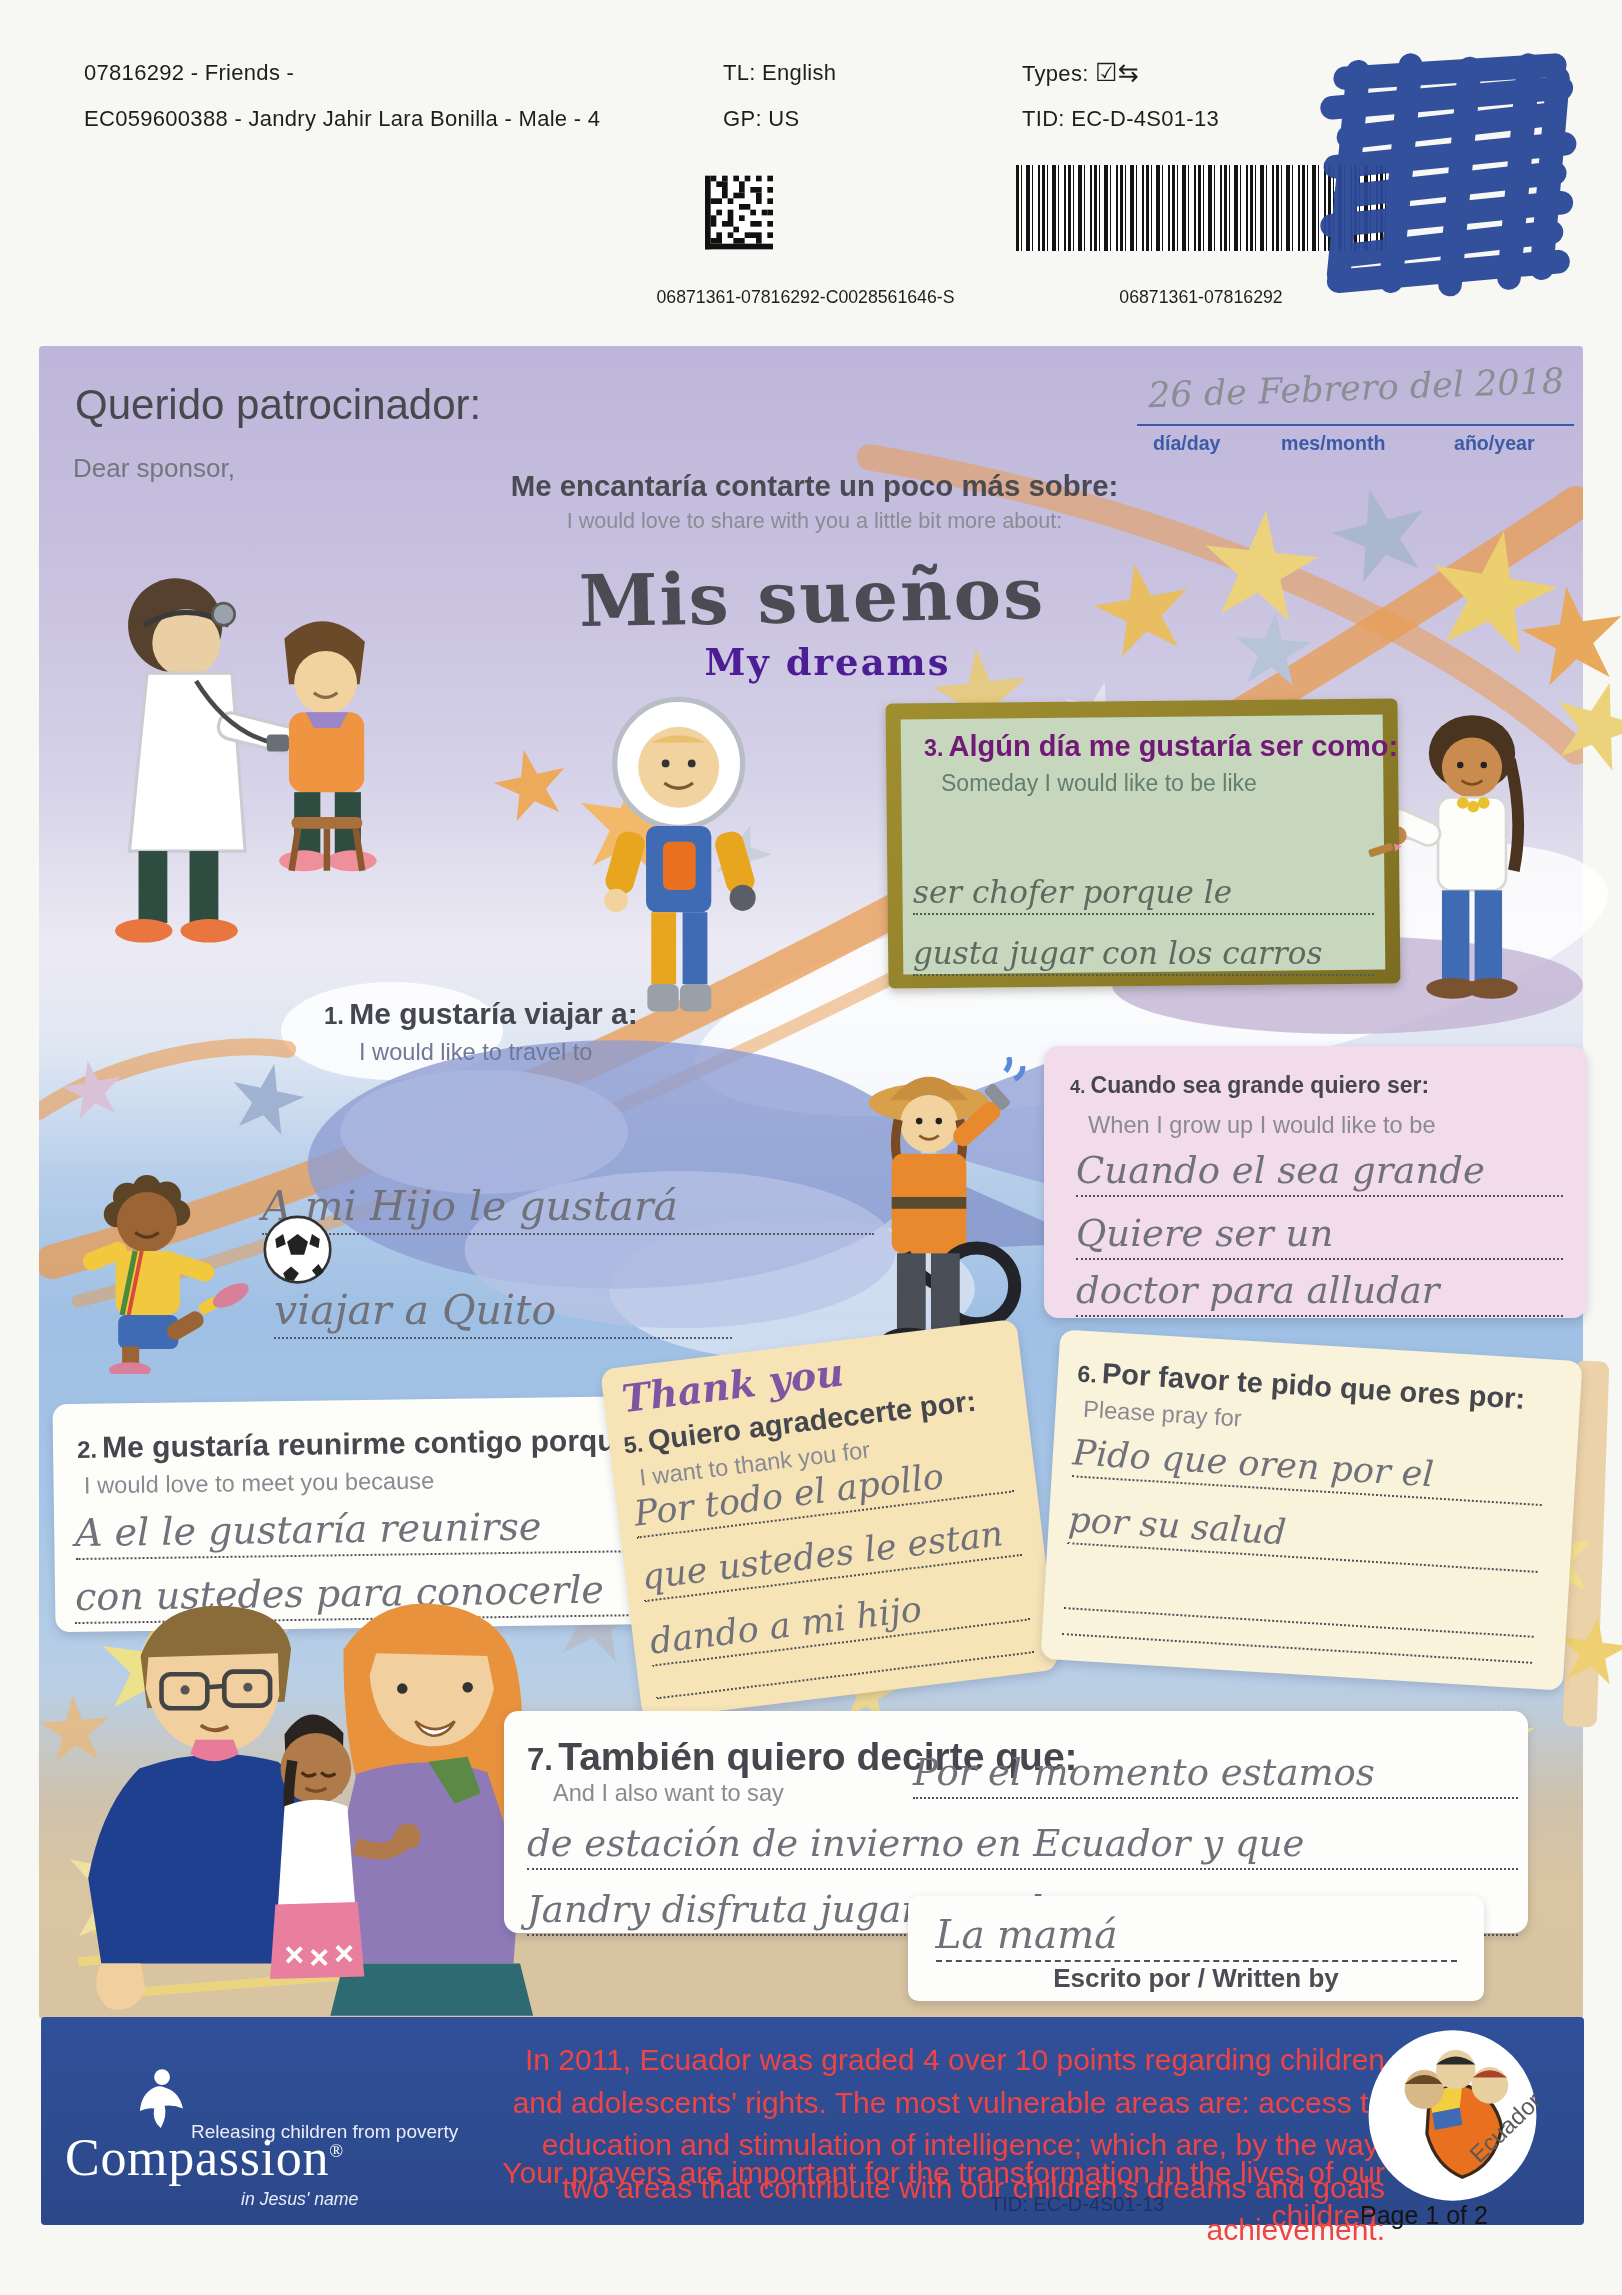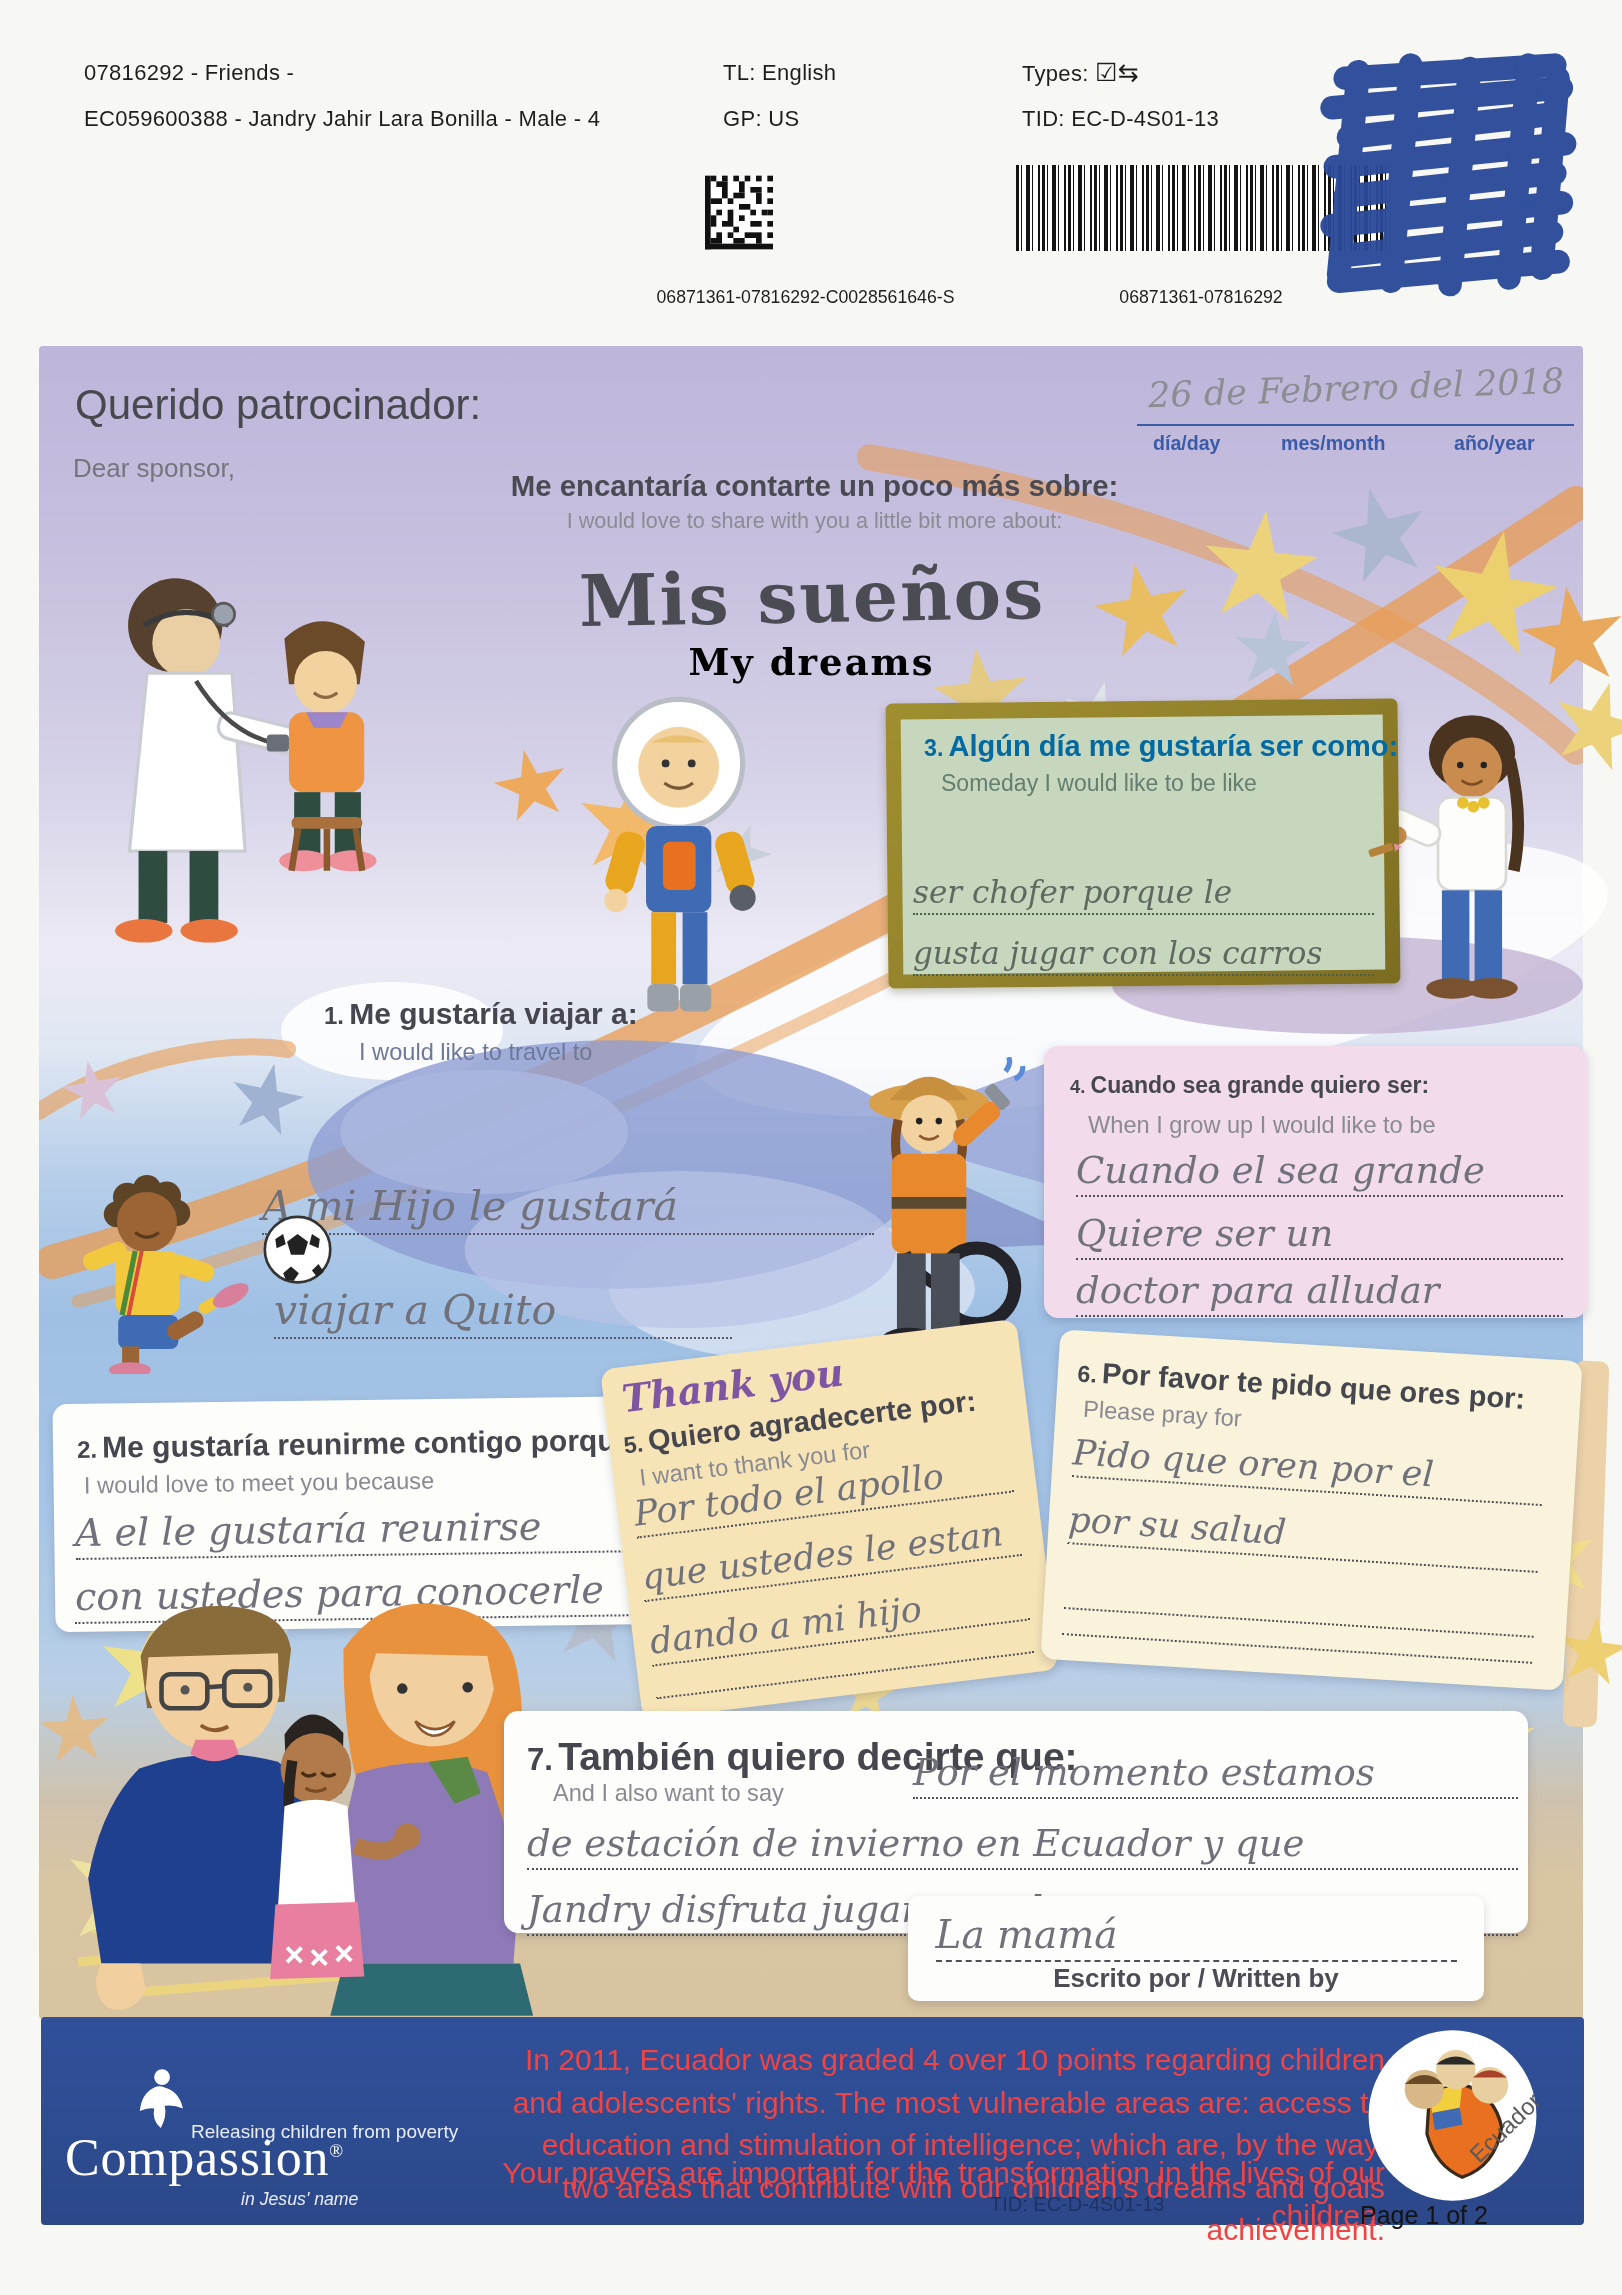--- a/index.html
+++ b/index.html
@@ -181,21 +181,21 @@
 
   <div class="abs hw" style="left:1148px;top:368px;font-size:35px;color:#8c8c93;transform:rotate(-2deg);">26 de Febrero del 2018</div>
   <div class="abs datebar" style="left:1137px;top:393px;width:437px;height:31px;"></div>
   <div class="abs datelabel" style="left:1153px;top:432px;">día/day</div>
   <div class="abs datelabel" style="left:1281px;top:432px;">mes/month</div>
   <div class="abs datelabel" style="left:1454px;top:432px;">año/year</div>
 
   <div class="abs intro-es" style="left:481px;top:469px;width:667px;">Me encantaría contarte un poco más sobre:</div>
   <div class="abs intro-en" style="left:481px;top:508px;width:667px;">I would love to share with you a little bit more about:</div>
   <div class="abs big-title" style="left:537px;top:555px;width:550px;font-size:71px;transform:rotate(-1deg);">Mis sueños</div>
-  <div class="abs big-title" style="left:615px;top:640px;width:393px;font-size:37px;color:#000000;">My dreams</div>
+  <div class="abs big-title" style="left:631px;top:640px;width:393px;font-size:37px;color:#4c1d95;">My dreams</div>
 
   <svg class="abs" style="left:98px;top:563px;" width="327" height="406" viewBox="0 0 500 620">
     <circle cx="118" cy="95" r="72" fill="#55412d"></circle>
     <circle cx="135" cy="122" r="52" fill="#e9cfa3"></circle>
     <path d="M70,95 Q135,55 200,95" stroke="#3a3a3a" stroke-width="8" fill="none"></path>
     <circle cx="192" cy="78" r="17" fill="#9aa3ad" stroke="#5a5a5a" stroke-width="4"></circle>
     <path d="M75,168 L205,168 L225,440 L48,440 Z" fill="#ffffff" stroke="#c9ccd2" stroke-width="5"></path>
     <rect x="190" y="225" width="125" height="40" rx="18" fill="#ffffff" stroke="#c9ccd2" stroke-width="5" transform="rotate(14 190 225)"></rect>
     <path d="M150,180 Q200,260 270,275" stroke="#4a4a4a" stroke-width="7" fill="none"></path>
     <rect x="258" y="262" width="34" height="26" rx="6" fill="#6a6e76"></rect>
@@ -252,21 +252,21 @@
     <rect x="104" y="280" width="42" height="140" fill="#3f6bb4"></rect>
     <rect x="154" y="280" width="42" height="140" fill="#3f6bb4"></rect>
     <ellipse cx="120" cy="430" rx="40" ry="16" fill="#7a5230"></ellipse>
     <ellipse cx="180" cy="430" rx="40" ry="16" fill="#7a5230"></ellipse>
   </svg>
 
   <div class="abs" style="left:887px;top:701px;width:512px;height:285px;border-radius:6.5px;
        background:linear-gradient(135deg,#a08f30,#8e7e2a 60%,#7c6c20);box-shadow:0 3.9px 9.2px rgba(60,60,30,.3);
        transform:rotate(-0.6deg);"></div>
   <div class="abs" style="left:902px;top:717px;width:482px;height:255px;background:#c7d7be;transform:rotate(-0.6deg);"></div>
-  <div class="abs qtitle" style="left:924px;top:730px;font-size:29px;color:#0369a1;">
+  <div class="abs qtitle" style="left:924px;top:730px;font-size:29px;color:#701a75;">
     <span class="qnum">3.</span><span>Algún día me gustaría ser como:</span>
   </div>
   <div class="abs qsub" style="left:941px;top:770px;font-size:23px;color:#647e6e;">Someday I would like to be like</div>
   <div class="ansline chalk" style="left:913px;top:852px;width:461px;height:58px;">
     <span class="hw" style="font-size:31px;">ser chofer porque le</span>
   </div>
   <div class="ansline chalk" style="left:913px;top:913px;width:461px;height:58px;">
     <span class="hw" style="font-size:31px;">gusta jugar con los carros</span>
   </div>
   <svg class="abs" style="left:1364px;top:841px;" width="39" height="26" viewBox="0 0 60 40">

